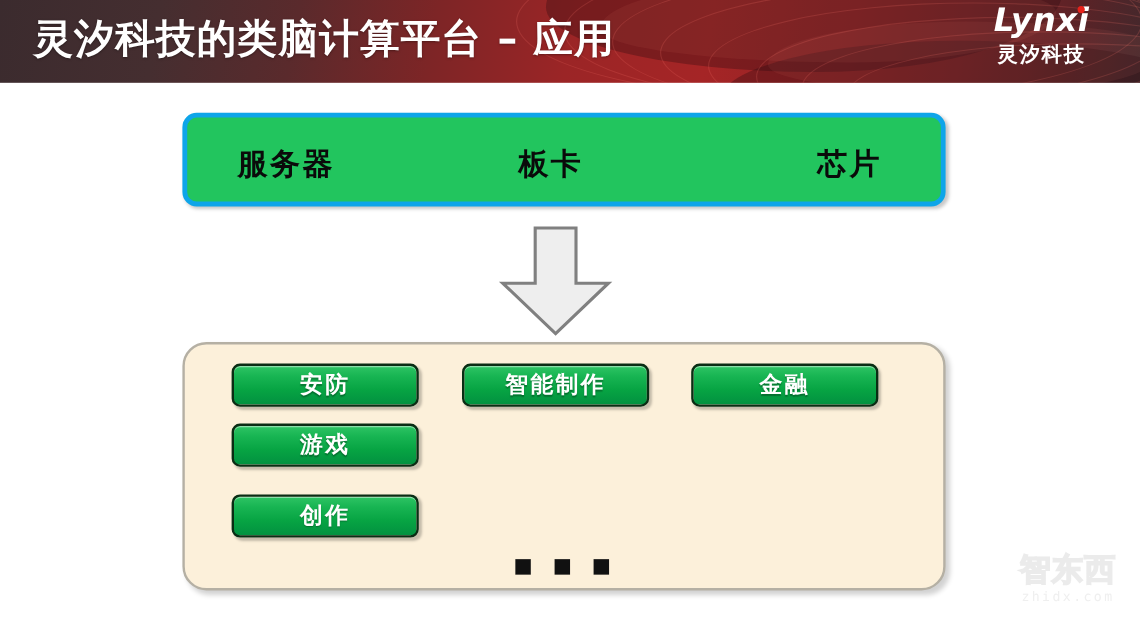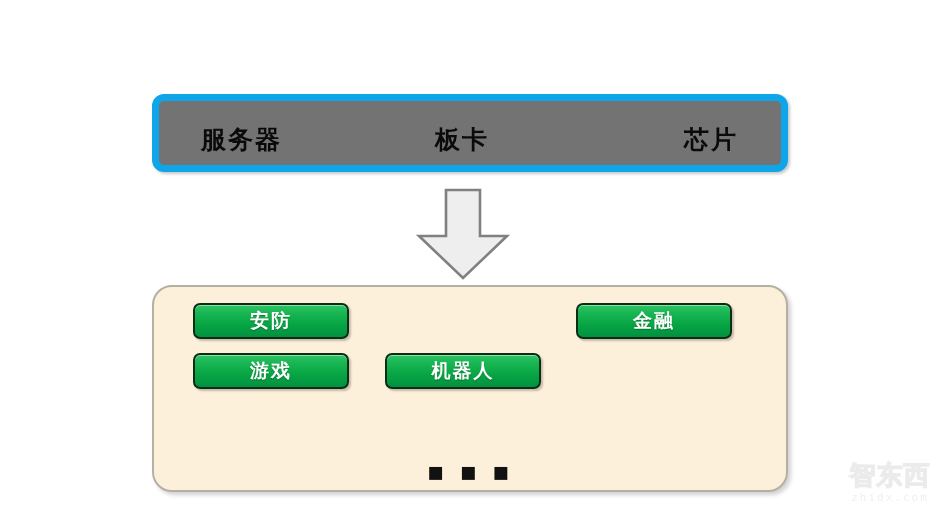--- a/index.html
+++ b/index.html
@@ -104,22 +104,22 @@
     margin-top: 2px;
   }
 
   
   #hw-box {
     position: absolute;
     left: 152px;
     top: 94px;
     width: 636px;
     height: 78px;
-    background: #737373;
-    border: 7px solid #0ea5e9;
+    background: #22c55e;
+    border: 4px solid #0ea5e9;
     border-radius: 12px;
     box-sizing: border-box;
     box-shadow: 2px 2px 3px rgba(0,0,0,0.22);
   }
   .hw-label {
     position: absolute;
     top: 22px;
     font-family: "DejaVu Sans", "Liberation Sans", sans-serif;
     font-size: 25px;
     font-weight: bold;
@@ -229,49 +229,76 @@
     color: #e2e2e2;
     letter-spacing: 2px;
     margin-top: 1px;
   }
 </style>
 </head>
 <body>
 
 <div id="slide">
 
+  <div id="header">
+    <div class="wave-dark" style="left:455px; top:-60px; width:430px; height:120px;"></div>
+    <div class="wave-dark" style="left:600px; top:34px; width:400px; height:90px;"></div>
+    <div class="wave-b" style="left:500px; top:-18px; width:380px; height:70px;"></div>
+    <div class="wave-b" style="left:640px; top:18px; width:330px; height:60px;"></div>
+    <div class="wave" style="left:430px; top:-48px; width:520px; height:130px;"></div>
+    <div class="wave" style="left:470px; top:-36px; width:500px; height:122px;"></div>
+    <div class="wave" style="left:510px; top:-24px; width:480px; height:116px;"></div>
+    <div class="wave" style="left:550px; top:-12px; width:460px; height:110px;"></div>
+    <div class="wave" style="left:590px; top:2px; width:440px; height:104px;"></div>
+    <div class="wave" style="left:630px; top:14px; width:420px; height:98px;"></div>
+    <div class="wave" style="left:668px; top:26px; width:400px; height:92px;"></div>
+    <div class="wave" style="left:705px; top:36px; width:380px; height:86px;"></div>
+
+    <div id="title">灵汐科技的类脑计算平台 – 应用</div>
+
+    <div id="logo">
+      <div id="logo-main">
+        <span>Lynxi</span>
+        <span id="logo-dot"></span>
+      </div>
+      <div id="logo-sub">灵汐科技</div>
+    </div>
+  </div>
 
   <div id="hw-box">
     <div class="hw-label hw-0">服务器</div>
     <div class="hw-label hw-1">板卡</div>
     <div class="hw-label hw-2">芯片</div>
   </div>
 
   <div id="arrow">
     <svg width="96" height="92" viewBox="0 0 96 92" xmlns="http://www.w3.org/2000/svg">
       <polygon points="31,2 65,2 65,48 92,48 48,90 4,48 31,48" fill="#eeeeee" stroke="#808080" stroke-width="2.6" stroke-linejoin="miter"></polygon>
     </svg>
   </div>
 
   <div id="app-box">
 
     <div class="app-btn col-0 row-0">
       <span>安防</span>
     </div>
+    <div class="app-btn col-1 row-0">
+      <span>智能制作</span>
+    </div>
     <div class="app-btn col-2 row-0">
       <span>金融</span>
     </div>
 
     <div class="app-btn col-0 row-1">
       <span>游戏</span>
     </div>
-    <div class="app-btn col-1 row-1">
-      <span>机器人</span>
-    </div>
-
+
+    <div class="app-btn col-0 row-2">
+      <span>创作</span>
+    </div>
 
     <div id="ellipsis">▪ ▪ ▪</div>
   </div>
 
   <div id="watermark">
     <div id="wm-glyphs">智东西</div>
     <div id="wm-url">zhidx.com</div>
   </div>
 
 </div>

